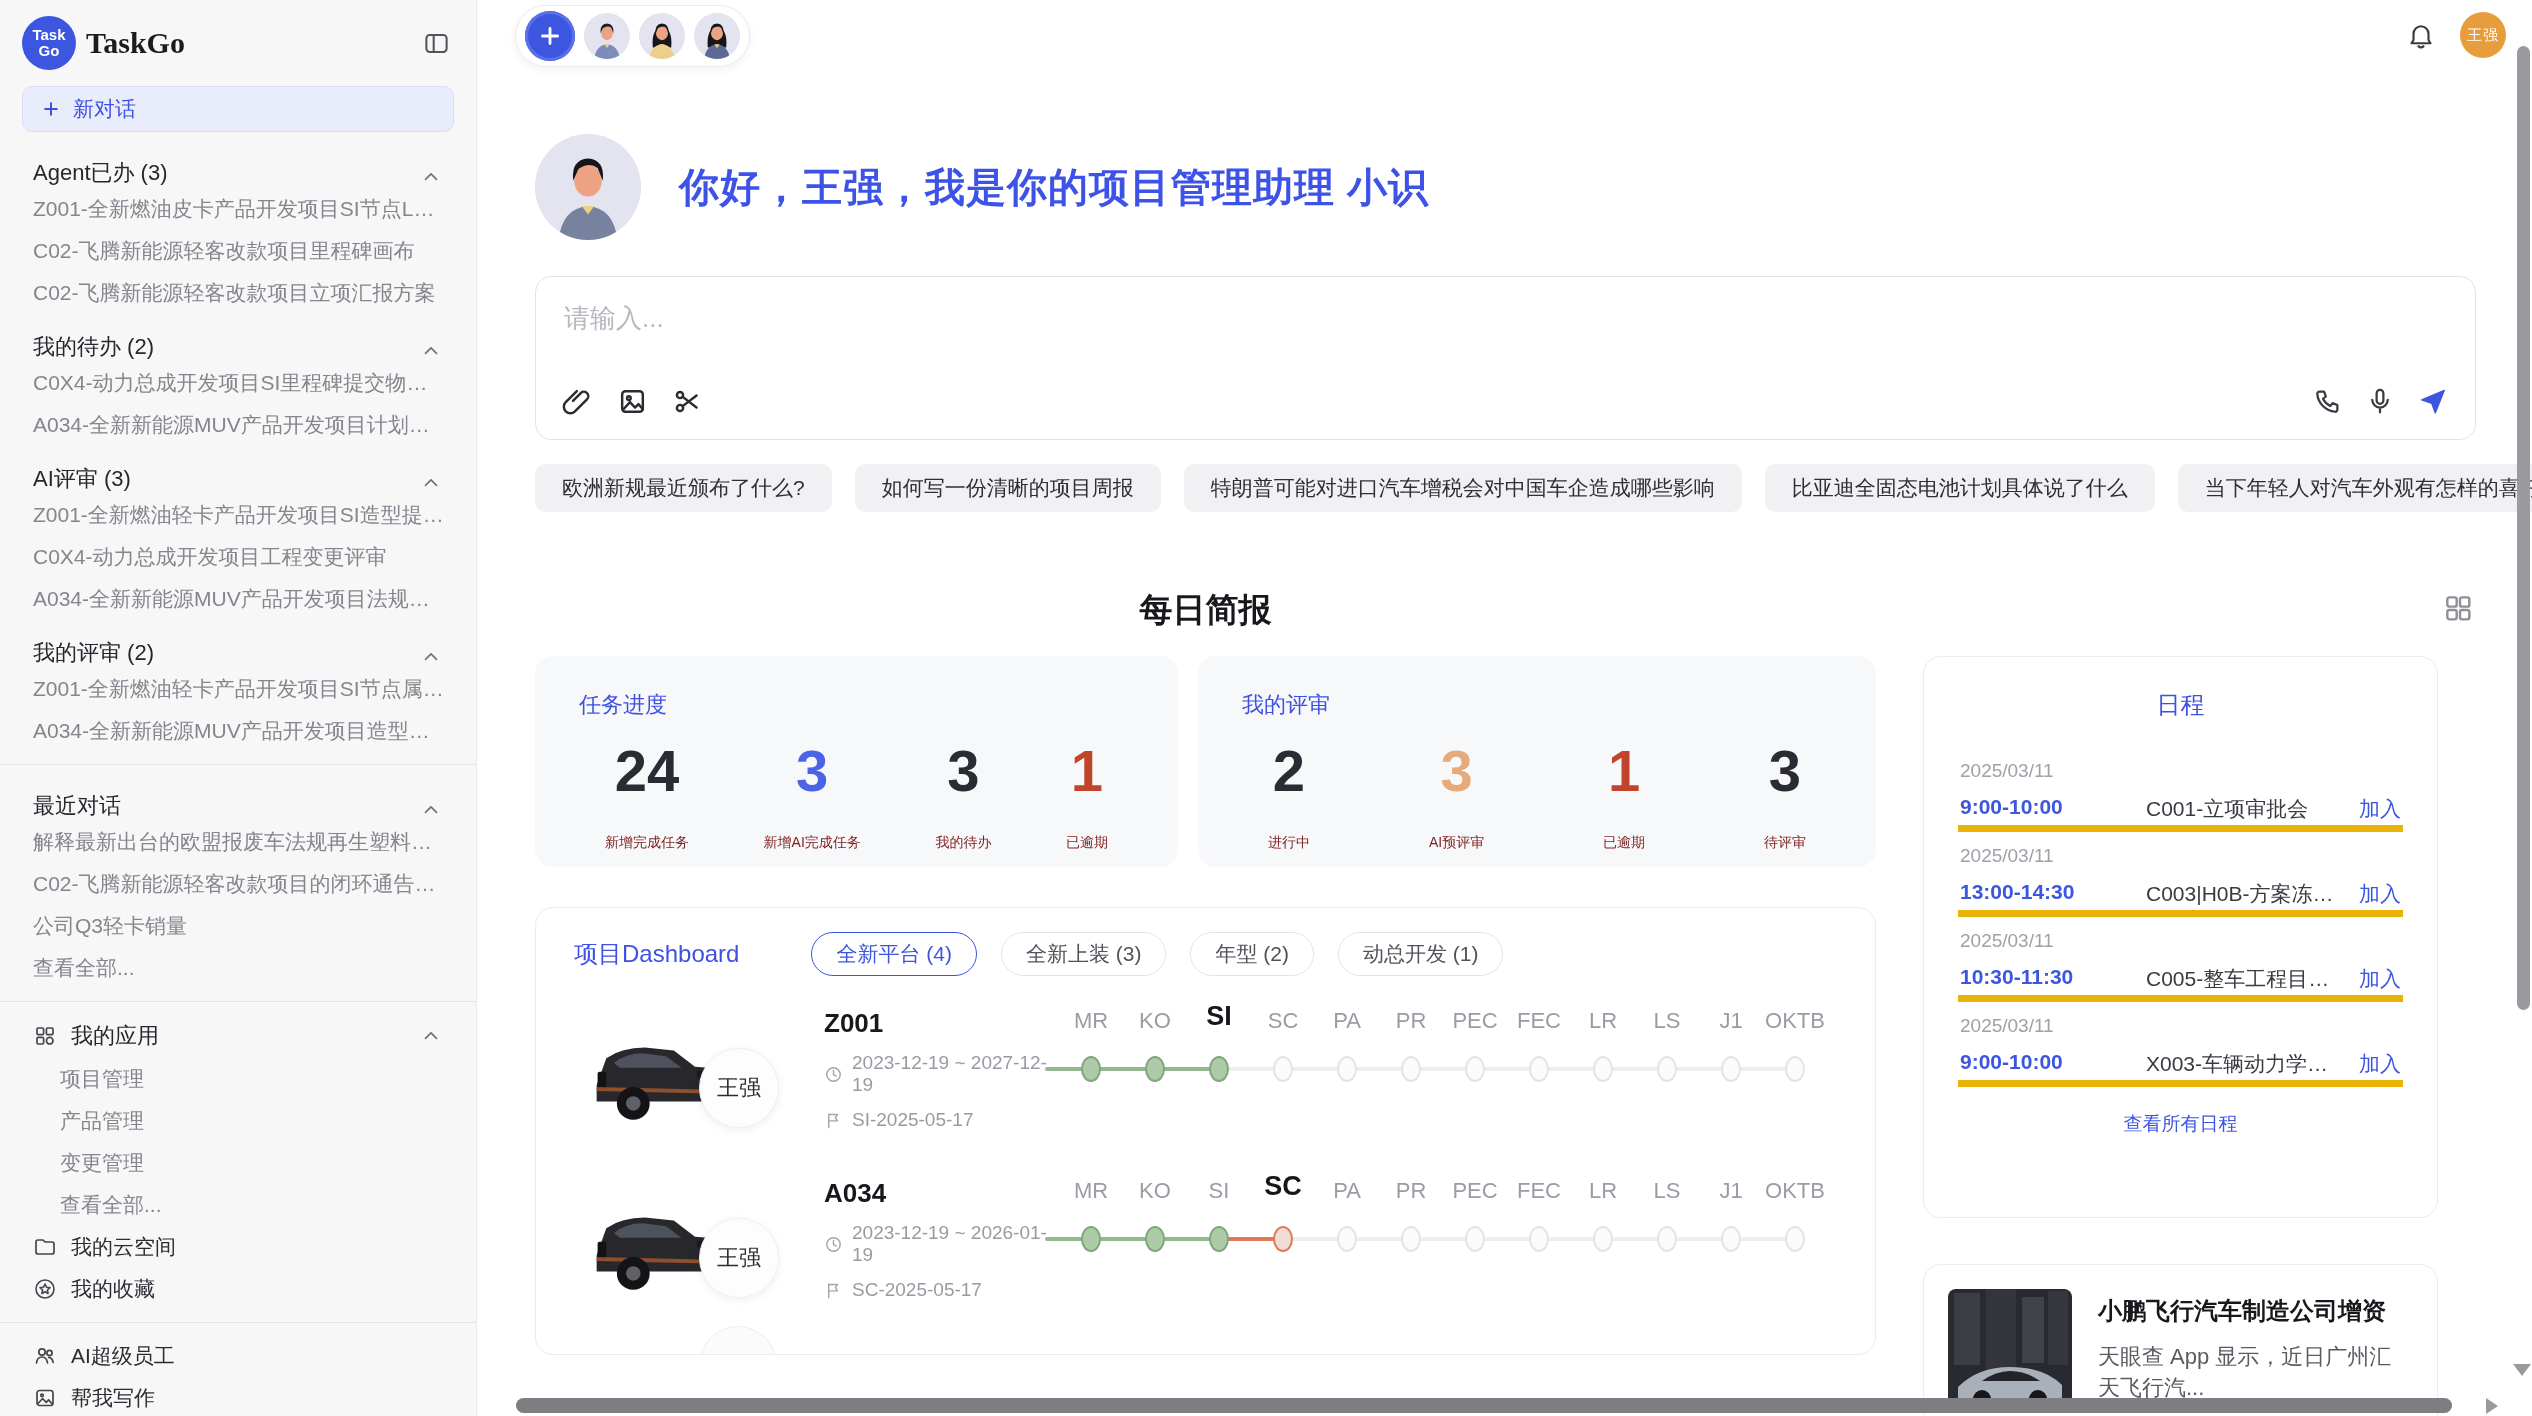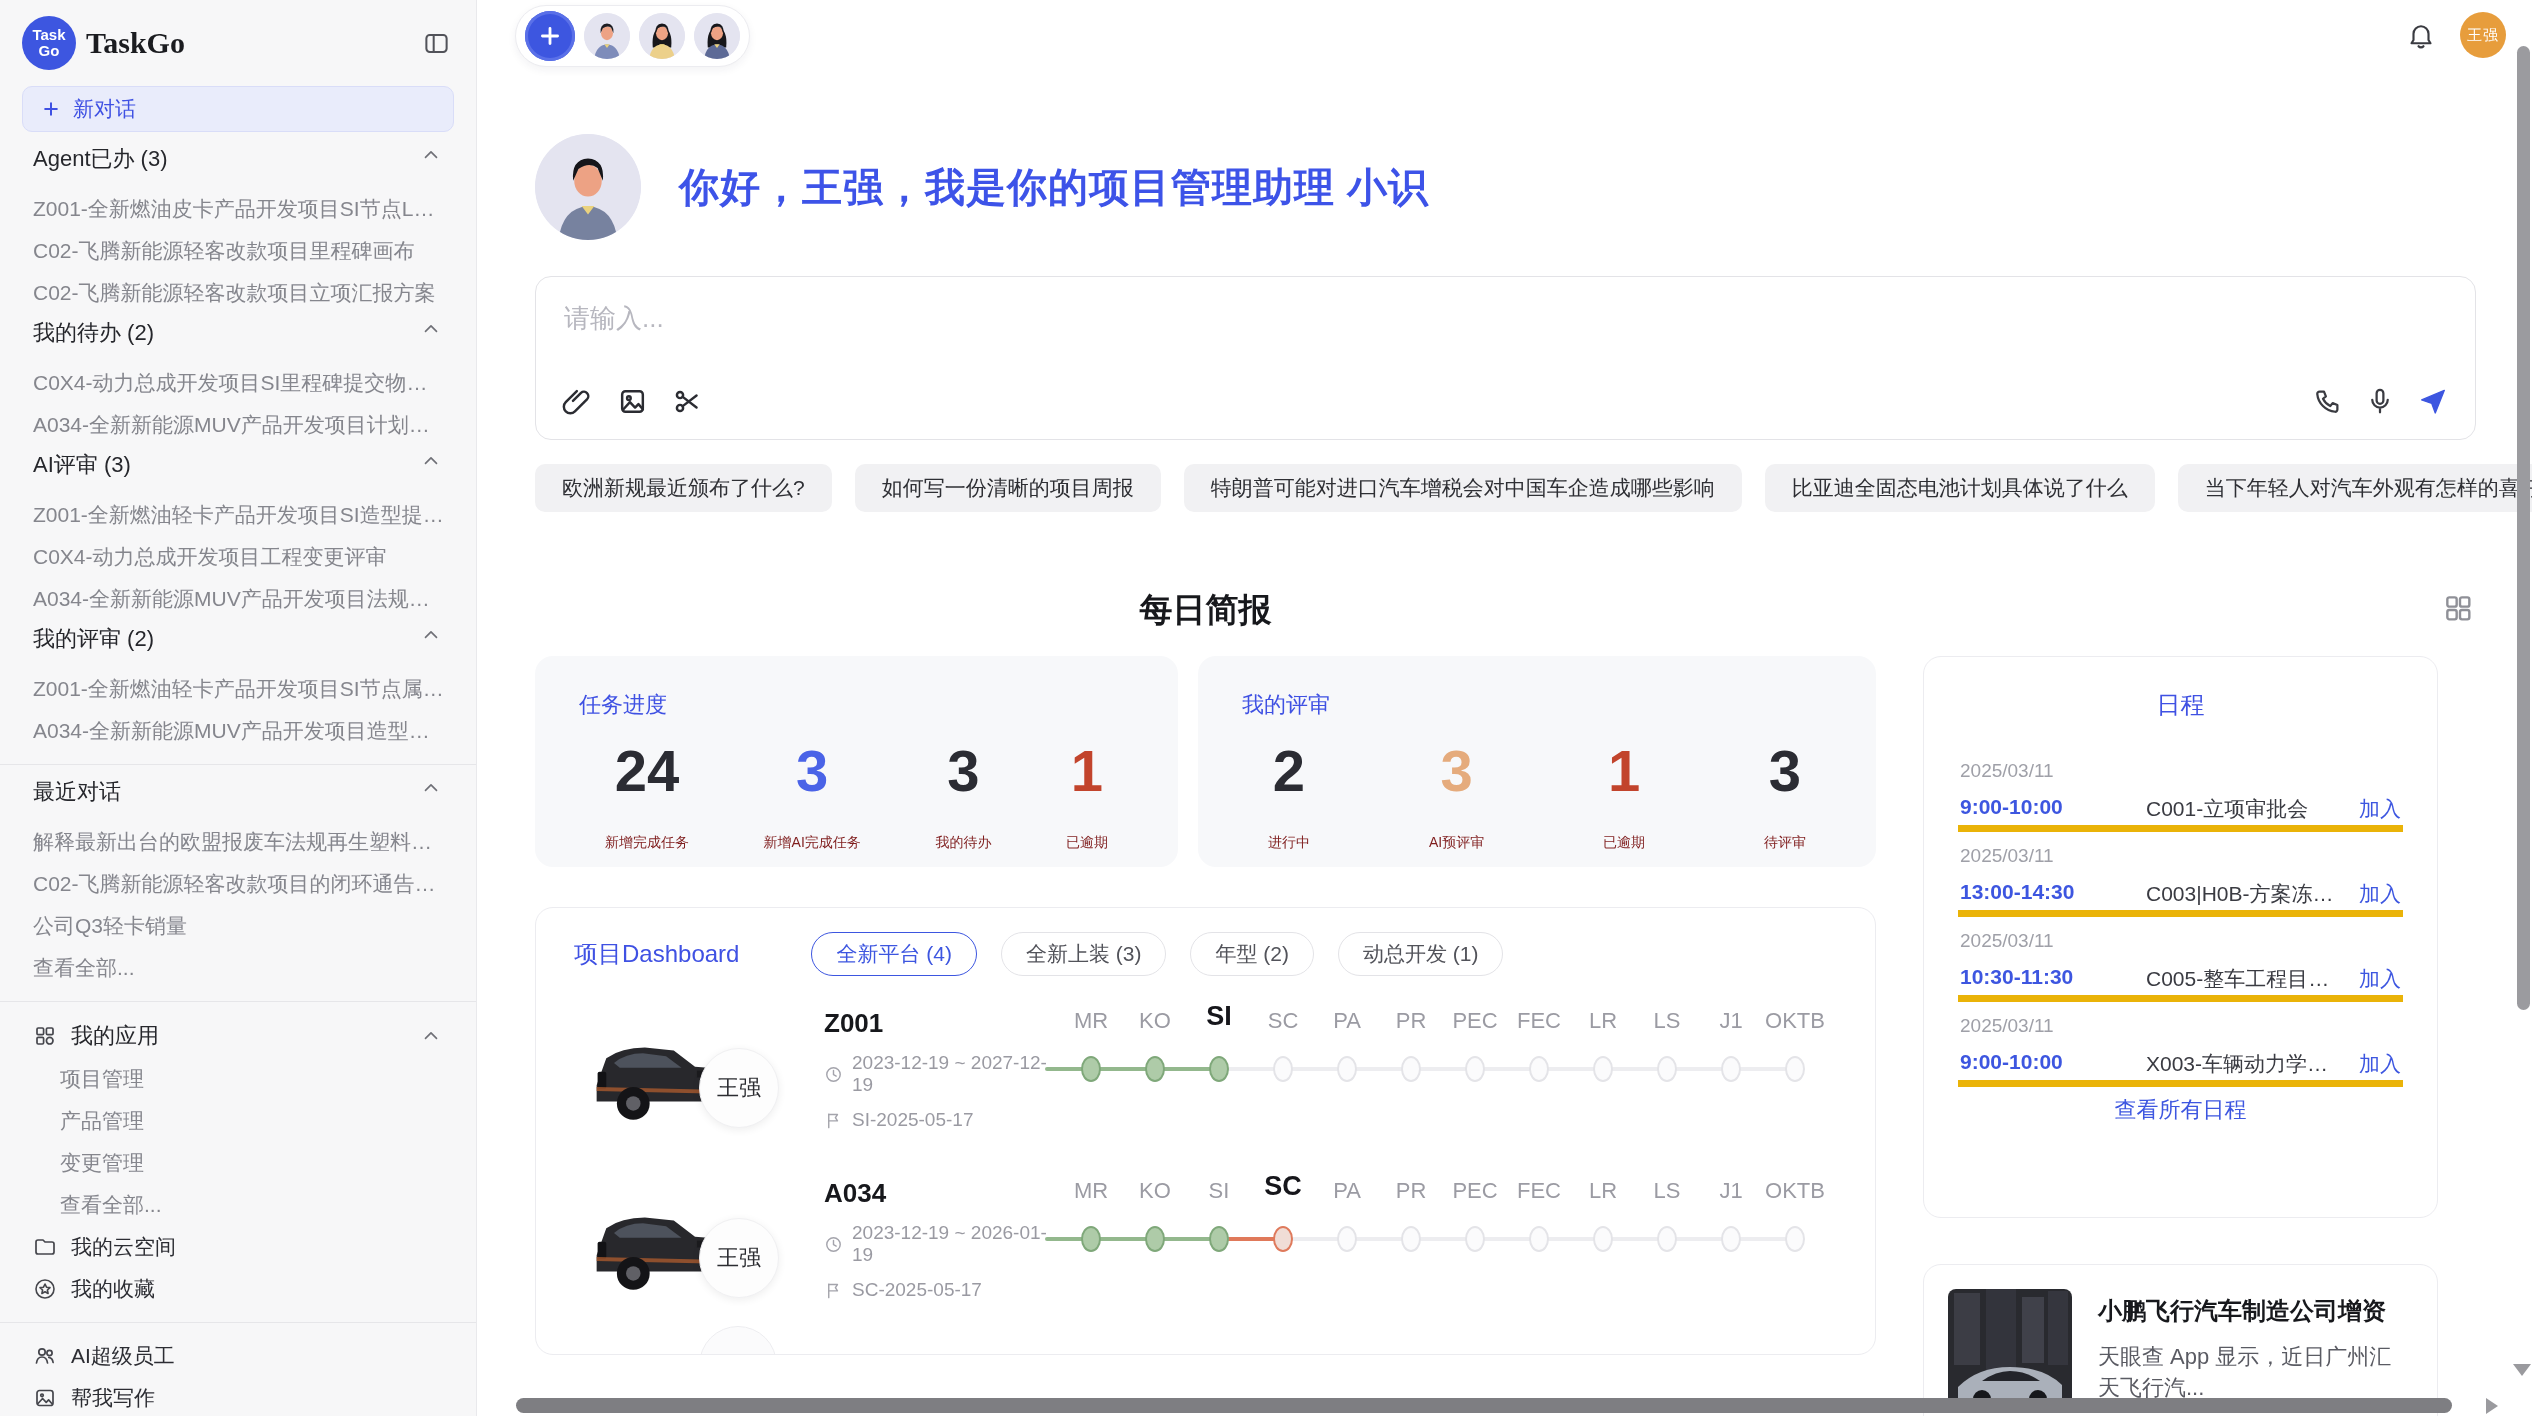--- a/index.html
+++ b/index.html
@@ -13,21 +13,21 @@
   .side-top { display:flex; align-items:center; padding:16px 26px 6px 22px; }
   .logo-circle { width:54px; height:54px; border-radius:50%; background:#3d56e0; color:#fff;
     display:flex; flex-direction:column; align-items:center; justify-content:center;
     font-size:15px; line-height:16px; font-weight:600; }
   .app-title { font-size:30px; font-weight:700; color:#1b1c20; margin-left:10px; flex:1;font-family:Liberation Serif, serif; }
   .icon { display:inline-flex; align-items:center; justify-content:center; color:#4a4b52; }
   .icon svg { display:block; }
   .new-chat { height:46px; margin:10px 22px 12px 22px; border-radius:10px; background:#e9ecfb;
     border:1px solid #d9ddf8; display:flex; align-items:center; gap:12px; padding:0 18px;
     font-size:21px; color:#3f51e3; cursor:pointer; }
-  .side-head { height:44px; display:flex; align-items:flex-start; justify-content:space-between;
+  .side-head { height:44px; display:flex; align-items:flex-end; justify-content:space-between;
     padding:0 34px 0 33px; font-size:22px; color:#26272c; margin-top:4px; }
   .side-item { height:42px; display:flex; align-items:center; font-size:21px; color:#85868d;
     padding:0 30px 0 33px; white-space:nowrap; overflow:hidden; text-overflow:ellipsis; display:block; line-height:42px; }
   .side-item.indent { padding-left:60px; }
   .side-divider { height:1px; background:#e6e6e9; margin:12px 0; }
   .side-row { height:42px; display:flex; align-items:center; gap:14px; padding:0 33px; font-size:22px; color:#2c2d33; }
   .side-row .lbl { color:#2c2d33; }
   .side-row.small { font-size:21px; }
   .apps-head { display:flex; align-items:center; justify-content:space-between; padding-right:34px; }
   .apps-head-left { display:flex; align-items:center; gap:14px; }
@@ -113,21 +113,21 @@
   .sch-card { border:1.5px solid #ececf0; border-radius:18px; height:562px; padding:26px 34px 0 34px; background:#fff; }
   .sch-title { text-align:center; font-size:24px; color:#3f51e3; margin-top:6px; }
   .sch-list { margin-top:26px; }
   .sch-item { padding:13px 2px 2px 2px; border-bottom:7px solid #eab308; }
   .sch-date { font-size:19px; color:#9fa0a8; }
   .sch-row { display:flex; align-items:flex-start; margin-top:13px; }
   .sch-time { width:158px; font-size:21px; color:#3d56e0; font-weight:600; flex:none; }
   .sch-event { flex:1; font-size:21px; color:#3a3b42; margin-left:28px; white-space:nowrap;
     overflow:hidden; text-overflow:ellipsis; }
   .sch-join { font-size:21px; color:#3d56e0; margin-left:16px; cursor:pointer; }
-  .sch-footer { text-align:center; margin-top:8px; font-size:22px; color:#3d56e0; cursor:pointer; }
+  .sch-footer { text-align:center; margin-top:24px; font-size:19px; color:#3d56e0; cursor:pointer; }
 
   .news-card { margin-top:46px; border:1.5px solid #ececf0; border-radius:18px; height:180px;
     padding:24px; display:flex; gap:26px; background:#fff; overflow:hidden; }
   .news-thumb { width:124px; height:122px; border-radius:8px; overflow:hidden; flex:none; }
   .news-title { font-size:24px; font-weight:700; color:#17181c; margin-top:6px; }
   .news-snippet { font-size:22px; color:#5a5b63; margin-top:15px; line-height:1.4; }
 
   
   .hscroll-thumb { position:absolute; left:516px; top:1398px; width:1936px; height:15px;
     background:#7e7e82; border-radius:8px; z-index:40; }

